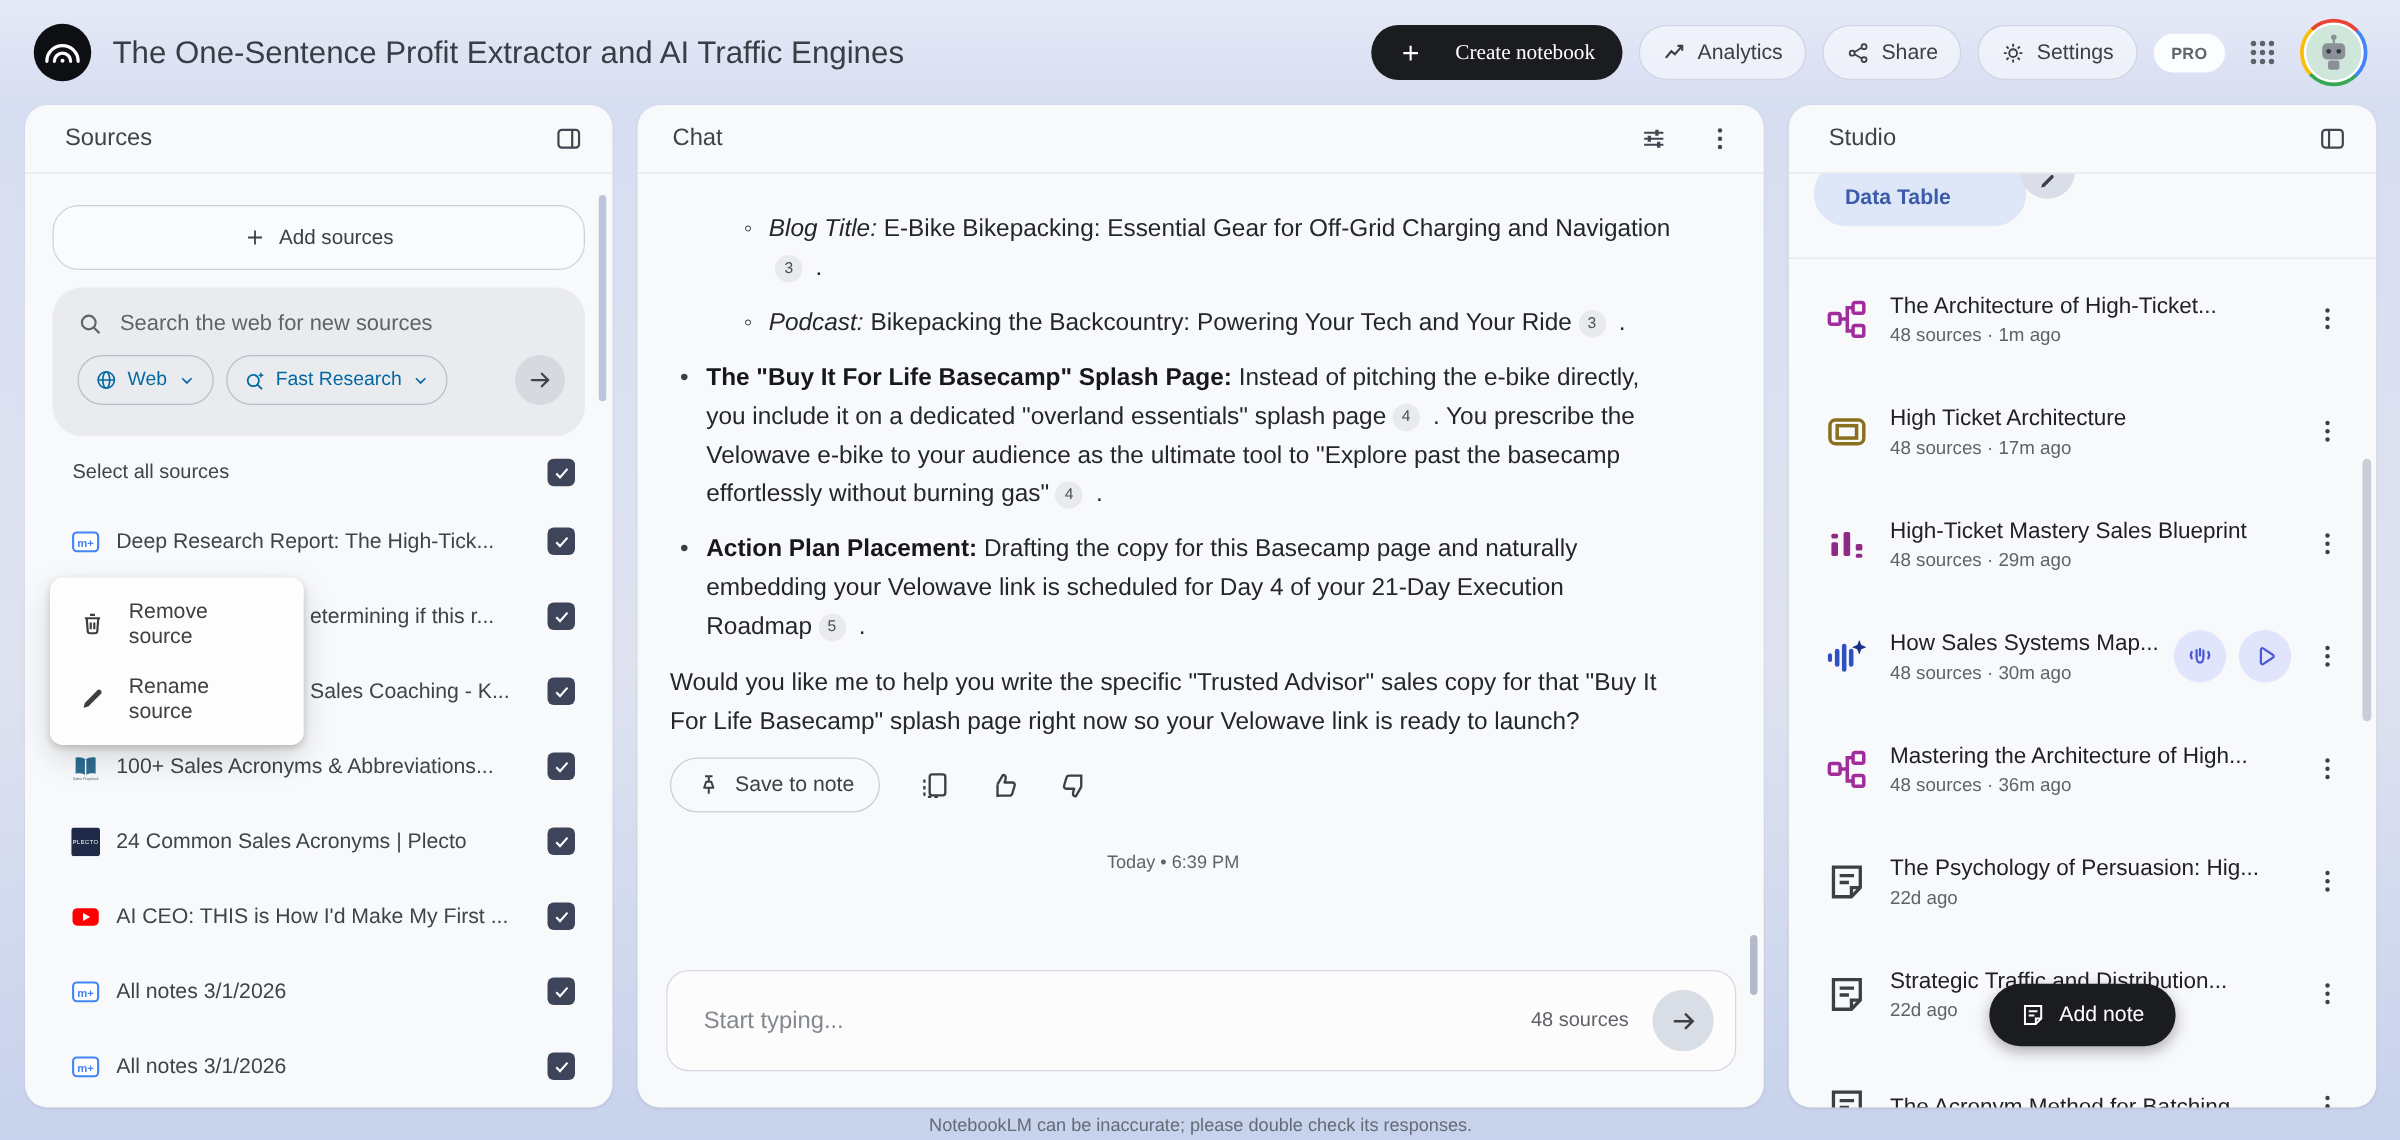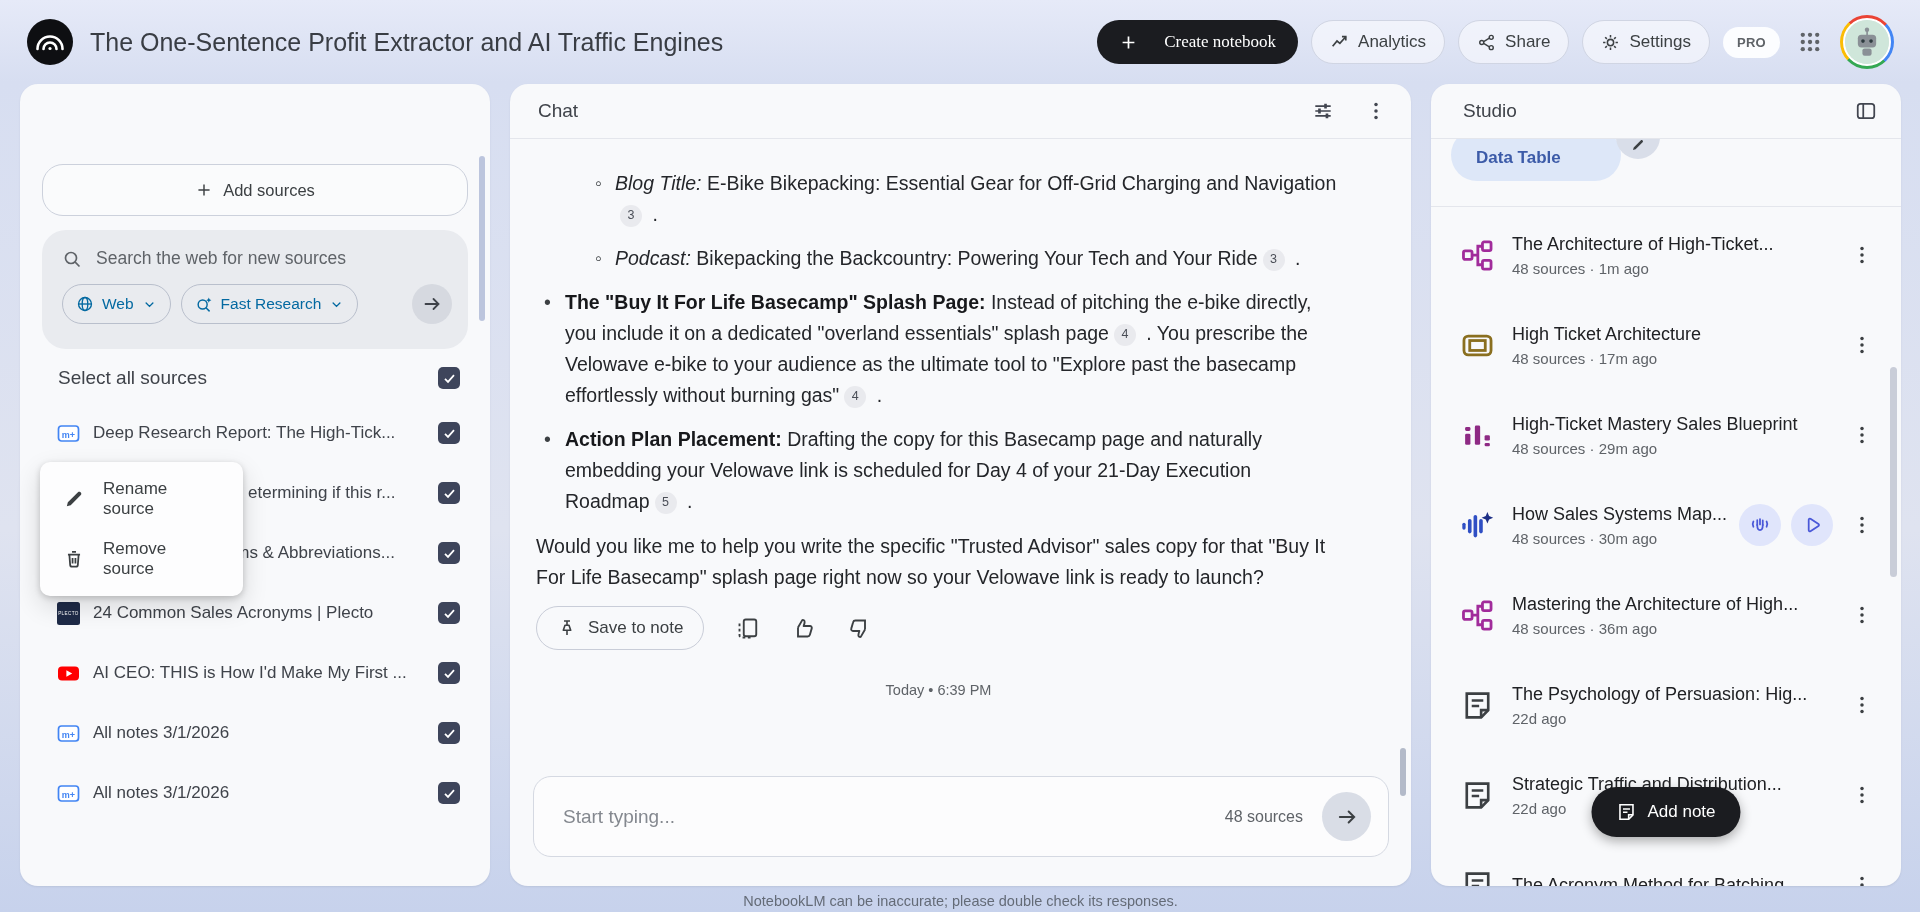--- a/index.html
+++ b/index.html
@@ -63,21 +63,21 @@
   .filter-row { margin-top:15px; display:flex; align-items:center; gap:10px; }
   .filter-pill { height:40px; border-radius:20px; border:1px solid #b9bfcc; background:transparent; padding:0 13px;
     display:inline-flex; align-items:center; gap:8px; font-size:15.5px; color:#0369a1; font-family:inherit; cursor:pointer; }
   .filter-pill .ic { width:18px; height:18px; }
   .filter-pill .chev { width:15px; height:15px; }
   .search-send { margin-left:auto; width:40px; height:40px; border-radius:50%; background:#d6d9e0; border:none;
     color:#3f434a; display:flex; align-items:center; justify-content:center; cursor:pointer; }
   .search-send svg { width:20px; height:20px; }
   .select-all-row { position:absolute; top:272px; left:0; right:0; height:44px; display:flex; align-items:center;
     padding:0 30px 0 38px; }
-  .select-all-row .lbl { flex:1; font-size:19px; color:#3f434a; }
+  .select-all-row .lbl { flex:1; font-size:16px; color:#3f434a; }
   .checkbox { width:22px; height:22px; border-radius:5px; background:var(--check,#3e455b);
     display:flex; align-items:center; justify-content:center; cursor:pointer; flex:none; }
   .checkbox svg { width:15px; height:15px; }
   .src-list { position:absolute; top:319px; left:0; right:0; bottom:0; overflow:hidden; }
   .src-row { height:60px; display:flex; align-items:center; padding:0 30px 0 37px; cursor:pointer; }
   .src-icon { width:23px; height:23px; flex:none; margin-right:13px; }
   .src-icon svg { width:100%; height:100%; }
   .src-label { flex:1; font-size:17px; color:#3f434a; white-space:nowrap; overflow:hidden; }
   .src-label.covered { margin-left:191px; }
   .ctx-menu { position:absolute; left:20px; top:378px; width:203px; background:#fdfdfe; border-radius:10px;
@@ -225,20 +225,29 @@
             <circle cx="14.2" cy="11.5" r="1" fill="#2d3a3f"></circle>
           </svg>
       </div>
     </div>
   </div>
 </header>
 
 <main>
 
   <section class="panel sources-panel">
+    <div class="panel-head">
+      <span class="panel-title">Sources</span>
+      <button class="icon-btn">
+        <svg viewBox="0 0 20 20" fill="none" stroke="currentColor" stroke-width="1.6">
+            <rect x="2.5" y="3.5" width="15" height="13" rx="2.5"></rect>
+            <path d="M12.5 3.5v13"></path>
+          </svg>
+      </button>
+    </div>
 
     <button class="add-sources-btn">
       <span class="ic">
           <svg viewBox="0 0 20 20">
             <path d="M10 3.8v12.4M3.8 10h12.4" stroke="currentColor" stroke-width="1.6" fill="none"></path>
           </svg>
         </span>
       <span>Add sources</span>
     </button>
 
@@ -319,20 +328,28 @@
         </div>
         <div class="src-row">
           <span class="src-label covered">etermining if this r...</span>
           <span class="checkbox">
             <svg viewBox="0 0 20 20" fill="none" stroke="#fff" stroke-width="2.3">
               <path d="M4 10.5l4 4 8-9"></path>
             </svg>
           </span>
         </div>
         <div class="src-row">
+          <span class="src-label covered">Sales Coaching - K...</span>
+          <span class="checkbox">
+            <svg viewBox="0 0 20 20" fill="none" stroke="#fff" stroke-width="2.3">
+              <path d="M4 10.5l4 4 8-9"></path>
+            </svg>
+          </span>
+        </div>
+        <div class="src-row">
           <span class="src-icon">
             <svg viewBox="0 0 23 23">
               <path d="M11.5 5.5C9.2 3.7 5.8 3.4 3.5 4.1V17c2.3-.7 5.7-.4 8 1.1 2.3-1.5 5.7-1.8 8-1.1V4.1c-2.3-.7-5.7-.4-8 1.4z" fill="#2e6c8f"></path>
               <path d="M11.5 5.5v12.6" stroke="#fff" stroke-width="1.1"></path>
               <text x="11.5" y="22" font-size="3" fill="#5f6368" text-anchor="middle" font-family="Liberation Sans,sans-serif">Sales Playbook</text>
             </svg>
           </span>
           <span class="src-label">100+ Sales Acronyms &amp; Abbreviations...</span>
           <span class="checkbox">
             <svg viewBox="0 0 20 20" fill="none" stroke="#fff" stroke-width="2.3">
@@ -396,34 +413,34 @@
             </svg>
           </span>
         </div>
       </div>
 
     <div class="thumb" style="right:5px; top:72px; height:165px; width:6px; background:#bcc5dd;"></div>
 
     <div class="ctx-menu">
       <div class="ctx-item">
         <span class="ic">
-            <svg viewBox="0 0 20 20">
-              <path d="M3.5 16.5l.9-3.5 9.2-9.2c.6-.6 1.7-.6 2.3 0l.3.3c.6.6.6 1.7 0 2.3L7 15.6z" fill="currentColor"></path>
-            </svg>
-          </span>
-        <span>Rename source</span>
-      </div>
-      <div class="ctx-item">
-        <span class="ic">
             <svg viewBox="0 0 20 20" fill="none" stroke="currentColor" stroke-width="1.6">
               <path d="M4.5 6h11M8.2 3.6h3.6M5.8 6l.7 9.3c.06.9.8 1.6 1.7 1.6h3.6c.9 0 1.64-.7 1.7-1.6l.7-9.3"></path>
               <path d="M8.7 9v5M11.3 9v5"></path>
             </svg>
           </span>
         <span>Remove source</span>
+      </div>
+      <div class="ctx-item">
+        <span class="ic">
+            <svg viewBox="0 0 20 20">
+              <path d="M3.5 16.5l.9-3.5 9.2-9.2c.6-.6 1.7-.6 2.3 0l.3.3c.6.6.6 1.7 0 2.3L7 15.6z" fill="currentColor"></path>
+            </svg>
+          </span>
+        <span>Rename source</span>
       </div>
     </div>
   </section>
 
   <section class="panel chat-panel">
     <div class="panel-head">
       <span class="panel-title" style="padding-left:6px">Chat</span>
       <div class="chat-head-icons">
         <button class="icon-btn">
           <svg viewBox="0 0 20 20" fill="none" stroke="currentColor">

